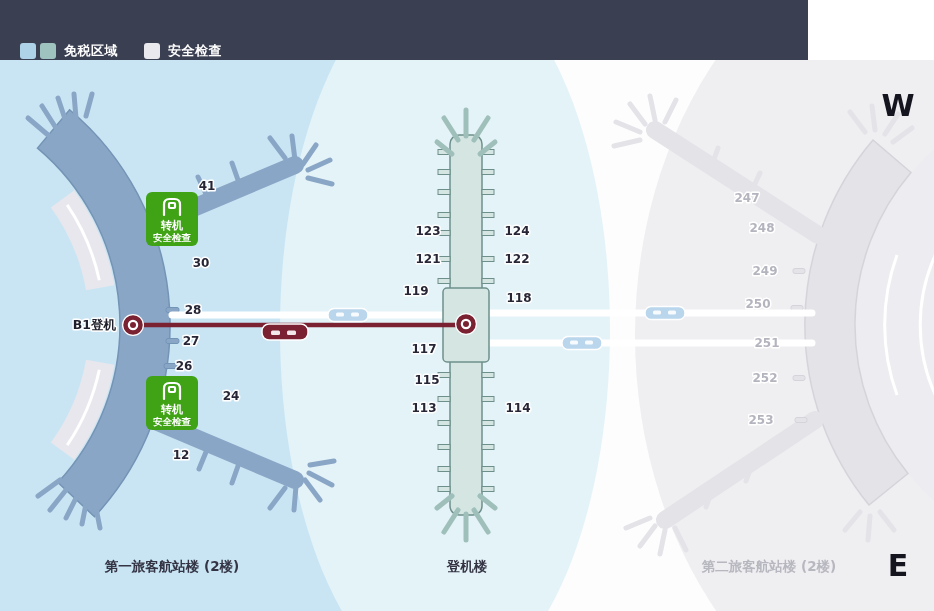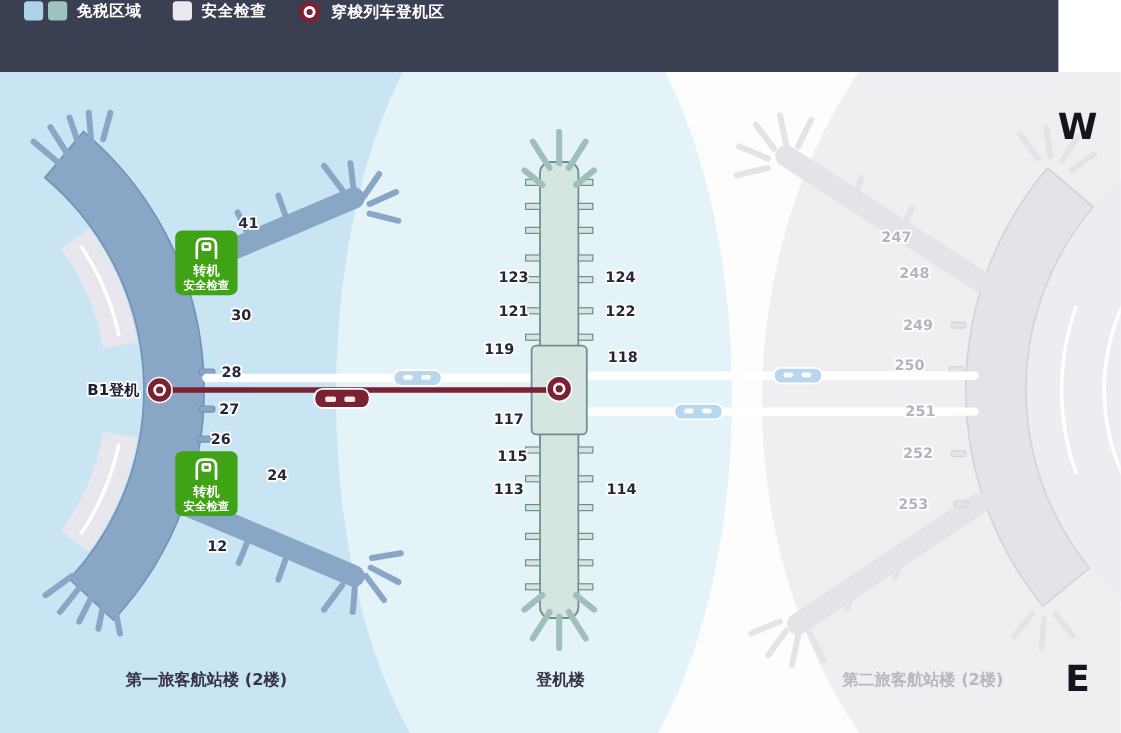--- a/index.html
+++ b/index.html
@@ -12,22 +12,22 @@
     --concourse-fill:#d4e5e2;
     --badge-green:#3fa315;
   }
   html,body{margin:0;padding:0;}
   body{
     width:934px;height:611px;overflow:hidden;
     font-family:"DejaVu Sans","Liberation Sans",sans-serif;
     background:#fff;
   }
   .header{
-    width:882px;height:60px;background:var(--header-bg);
-    display:flex;align-items:flex-start;box-sizing:border-box;padding-left:20px;gap:26px;
+    width:808px;height:60px;background:var(--header-bg);
+    display:flex;align-items:flex-end;box-sizing:border-box;padding-left:20px;gap:26px;
   }
   .legend-item{display:flex;align-items:center;gap:8px;}
   .sw{width:16px;height:16px;border-radius:3px;display:inline-block;}
   .sw.blue{background:var(--duty-free-blue);margin-right:-4px;}
   .sw.teal{background:var(--duty-free-teal);}
   .sw.gray{background:var(--general-gray);}
   .legend-label{color:#fff;font-size:13px;font-weight:600;letter-spacing:.5px;}
   .map-wrap{position:relative;width:934px;height:551px;background:#fdfdfe;}
 
   
@@ -73,27 +73,20 @@
 <div class="header">
   <div class="legend-item">
     <span class="sw blue"></span>
     <span class="sw teal"></span>
     <span class="legend-label">免税区域</span>
   </div>
   <div class="legend-item">
     <span class="sw gray"></span>
     <span class="legend-label">安全检查</span>
   </div>
-  <div class="legend-item">
-    <svg width="20" height="20">
-      <circle cx="10" cy="10" r="7" fill="#fff" stroke="#7a2231" stroke-width="4"></circle>
-      <circle cx="10" cy="10" r="2.6" fill="#7a2231"></circle>
-    </svg>
-    <span class="legend-label">穿梭列车登机区</span>
-  </div>
 </div>
 
 <div class="map-wrap">
 <svg width="934" height="551" viewBox="0 0 934 551">
   <defs>
     <g id="station-marker">
       <circle r="11" fill="#fff"></circle>
       <circle r="7.5" fill="#fff" stroke="#7a2231" stroke-width="4.5"></circle>
       <circle r="3" fill="#7a2231"></circle>
     </g>

